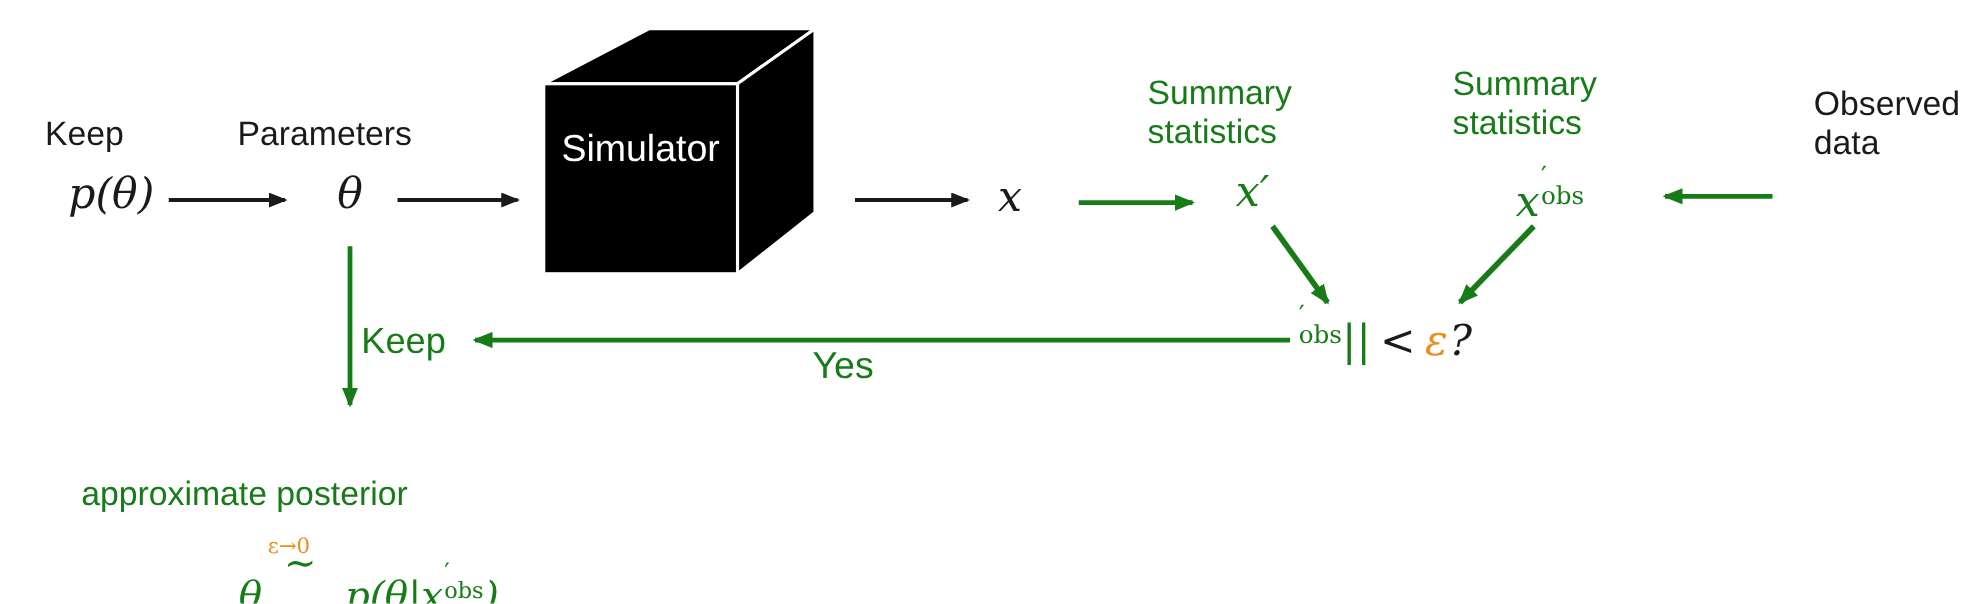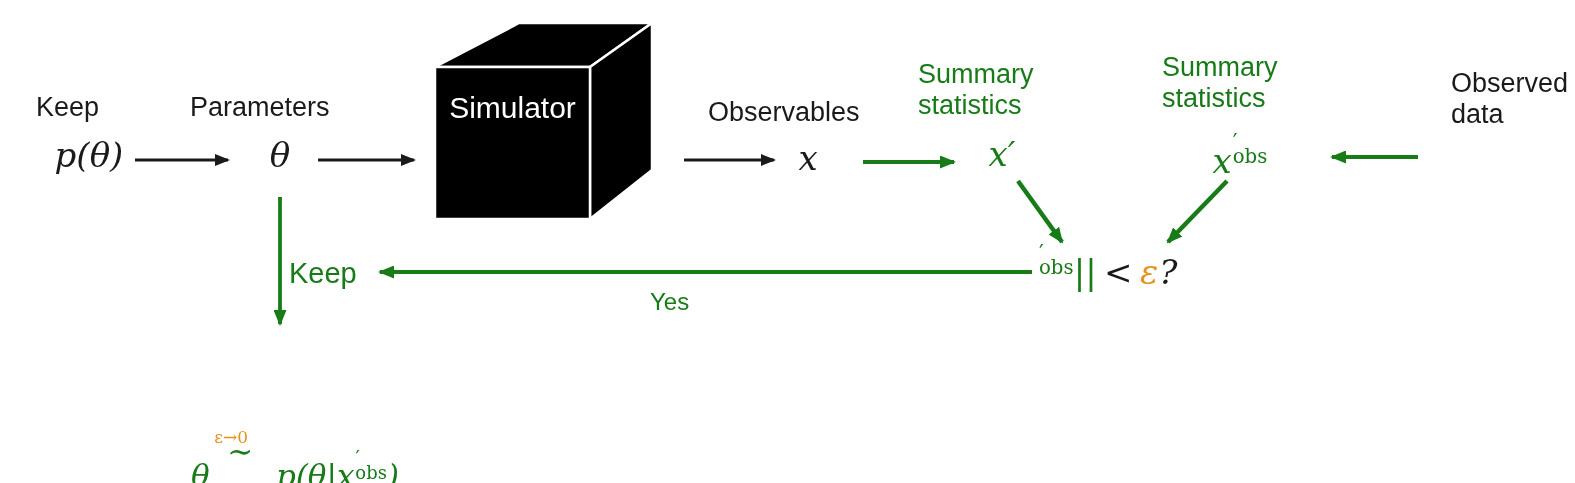--- a/index.html
+++ b/index.html
@@ -19,21 +19,21 @@
   .pobs .pr{position:absolute;left:0.05em;top:-0.42em;font-size:0.62em;font-style:normal;}
   .pobs .ob{position:absolute;left:0.05em;top:0.42em;font-size:0.58em;font-style:normal;}
   
   .limstack{position:relative;display:inline-block;width:1.9em;height:1em;margin:16px 0.12em;}
   .limstack .lim{position:absolute;left:0.05em;top:-0.62em;font-size:0.55em;font-style:normal;white-space:nowrap;}
   .limstack .sim{position:absolute;left:0.45em;top:-0.12em;font-style:normal;}
   .condition{white-space:nowrap;}
   .condition .lt{margin:0 0.22em;}
   .condition .q{margin-left:0.03em;}
   .sim-label{display:flex;justify-content:center;align-items:flex-start;
-             padding-top:24px;box-sizing:border-box;color:#fff;font-size:30px;}
+             padding-top:36px;box-sizing:border-box;color:#fff;font-size:30px;}
   .gstroke{stroke:var(--green);}
   .bstroke{stroke:var(--ink);}
 </style>
 </head>
 <body>
 
 <div id="canvas">
 
   <svg id="overlay" width="1575" height="483" viewBox="0 0 1575 483">
     <defs>
@@ -59,34 +59,34 @@
     <g>
       <polygon points="435,67 519,23 652,23 590,67" fill="#000" stroke="#fff" stroke-width="2.5"></polygon>
       <polygon points="590,67 652,23 652,170 590,219" fill="#000" stroke="#fff" stroke-width="2.5"></polygon>
       <rect x="435" y="67" width="155" height="152" fill="#000" stroke="#fff" stroke-width="2.5"></rect>
     </g>
   </svg>
 
   <div class="abs lbl" style="left:36px;top:92px;width:104px;">Keep</div>
   <div class="abs lbl" style="left:190px;top:92px;width:144px;">Parameters</div>
   <div class="abs sim-label" style="left:435px;top:67px;width:155px;height:152px;">Simulator</div>
-  <div class="abs lbl" style="left:708px;top:97px;width:184px;">Observables</div>
   <div class="abs lbl green" style="left:918px;top:59px;width:170px;">Summary
 statistics</div>
   <div class="abs lbl green" style="left:1162px;top:52px;width:170px;">Summary
 statistics</div>
   <div class="abs lbl" style="left:1451px;top:68px;width:140px;">Observed
 data</div>
 
   <div class="abs math" style="left:34px;top:138px;width:110px;">p(θ)</div>
   <div class="abs math" style="left:230px;top:138px;width:100px;">θ</div>
   <div class="abs math" style="left:760px;top:141px;width:96px;">x</div>
   <div class="abs math green" style="left:952px;top:137px;width:100px;">x′</div>
   <div class="abs math green" style="left:1185px;top:139px;width:110px;"><span>x</span><span class="pobs"><span class="pr">′</span><span class="ob">obs</span></span></div>
 
   <div class="abs math condition" style="left:1038px;top:250px;"><span class="pobs green"><span class="pr">′</span><span class="ob">obs</span></span><span class="green">||</span><span class="lt">&lt;</span><span class="orange">ε</span><span class="q">?</span></div>
 
   <div class="abs lbl green" style="left:289px;top:257px;font-size:29px;">Keep</div>
-  <div class="abs lbl green" style="left:650px;top:288px;width:94px;font-size:24px;">Yes</div>
+  <div class="abs lbl green" style="left:650px;top:276px;width:94px;font-size:30px;">Yes</div>
 
+  <div class="abs lbl green" style="left:65px;top:380px;width:310px;font-size:27px;">approximate posterior</div>
   <div class="abs math green" style="left:150px;top:424px;width:290px;font-size:31px;"><span>θ</span><span class="limstack"><span class="lim orange">ε→0</span><span class="sim">∼</span></span><span>p(θ|x</span><span class="pobs"><span class="pr">′</span><span class="ob">obs</span></span><span>)</span></div>
 
 </div>
 
 </body></html>

